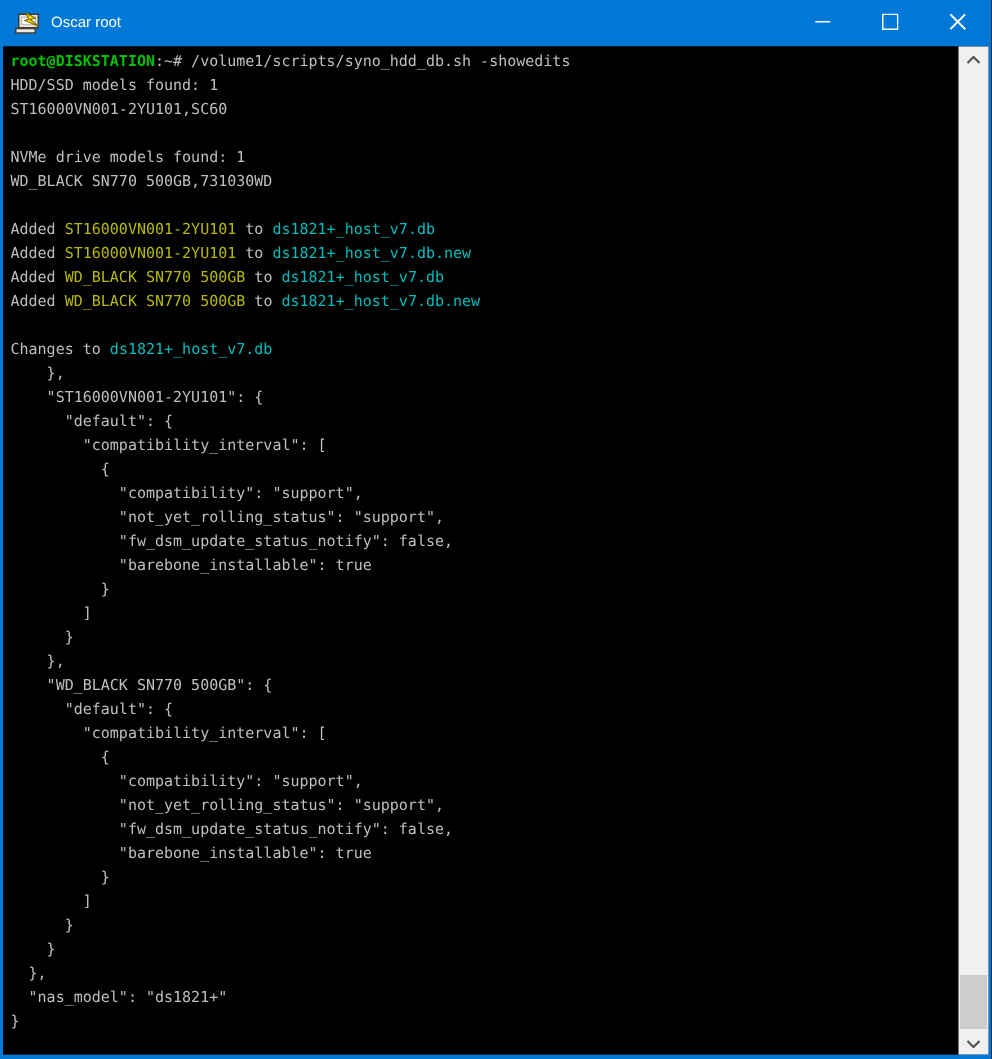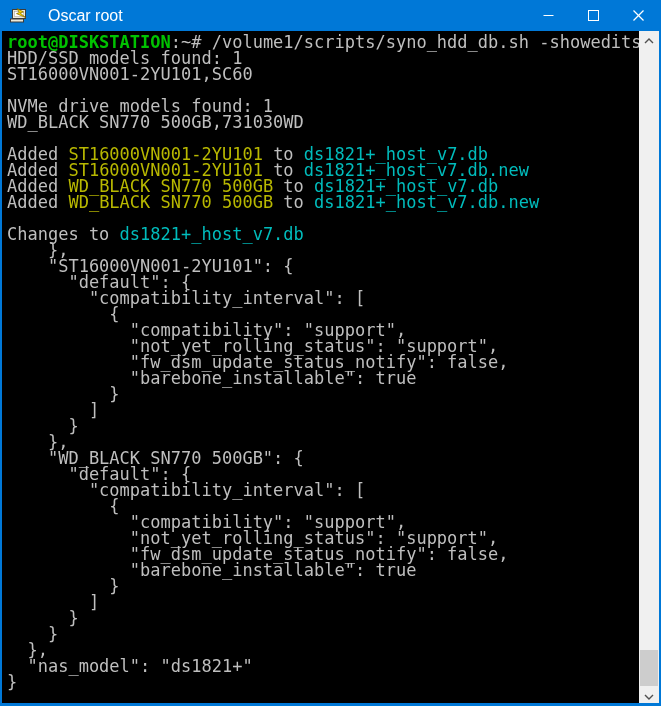--- a/index.html
+++ b/index.html
@@ -7,36 +7,36 @@
     position:relative; width:661px; height:706px;
     background:#0078d7; box-sizing:border-box;
     font-family:"Liberation Sans", sans-serif;
     overflow:hidden;
   }
   .titlebar {
     height:31px; display:flex; align-items:center;
   }
   .app-icon { margin-left:9px; width:19px; height:16px; flex:0 0 auto; }
   .title {
-    color:#ffffff; font-size:16px; margin-left:20px; flex:1 1 auto;
+    color:#ffffff; font-size:10px; margin-left:6px; flex:1 1 auto;
     white-space:nowrap; overflow:hidden;
   }
   .caption { display:flex; height:31px; flex:0 0 auto; }
   .cap-btn {
     width:45px; height:31px; display:flex; align-items:center; justify-content:center;
   }
   .body {
     position:absolute; top:31px; left:2px; right:2px; bottom:3px;
     background:#000000; display:flex;
   }
   .terminal {
     flex:1 1 auto; overflow:hidden;
     padding:3px 0 0 5px;
     font-family:"DejaVu Sans Mono","Liberation Mono",monospace;
-    font-size:17px; line-height:16px;
+    font-size:10px; line-height:16px;
     white-space:pre; color:#bfbfbf;
   }
   .tline { height:16px; }
   .bold { font-weight:bold; }
   .scrollbar {
     flex:0 0 20px; width:20px; background:#f0f0f0; position:relative;
   }
   .sb-btn {
     position:absolute; left:0; width:20px; height:16px;
     display:flex; align-items:center; justify-content:center;

